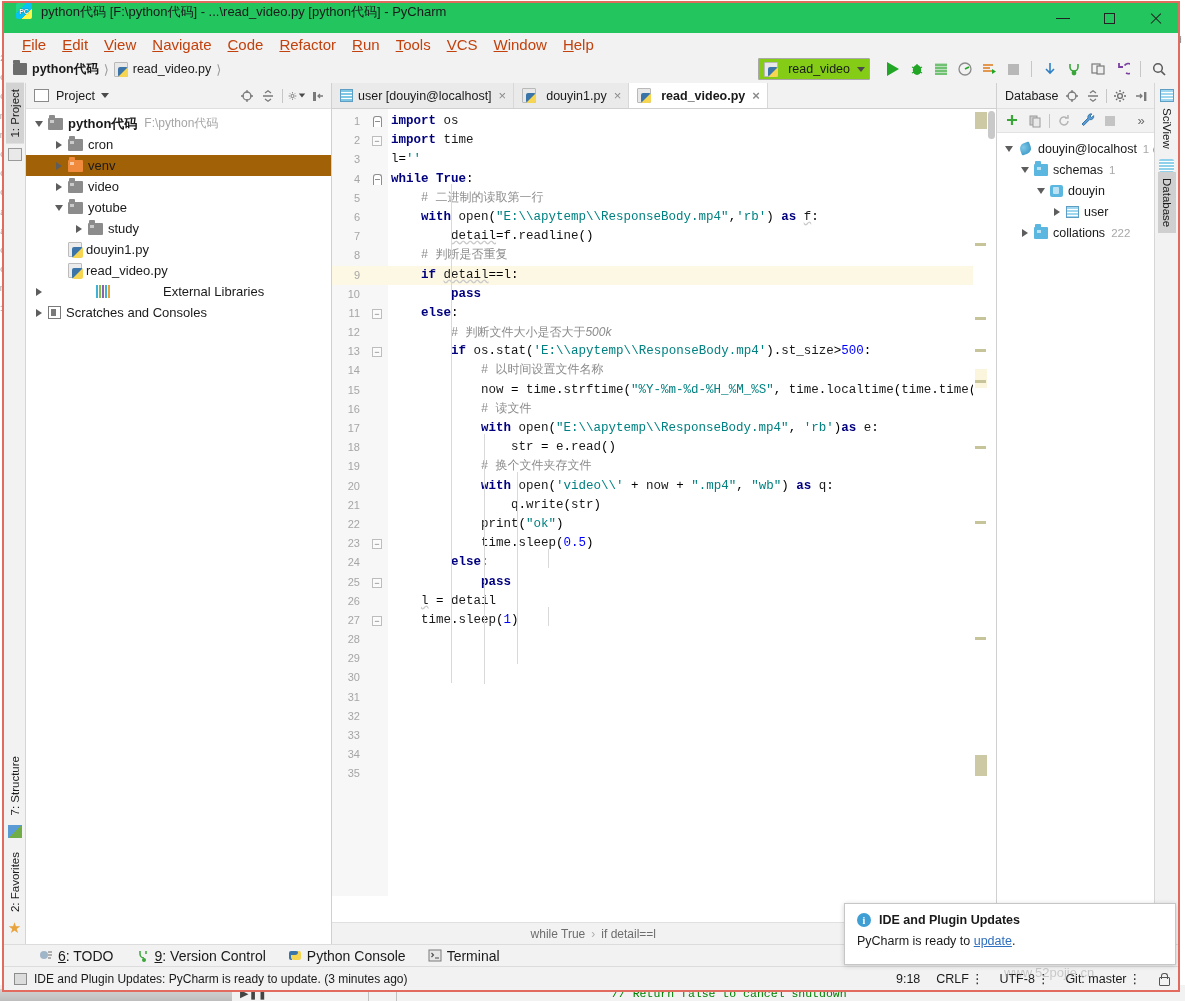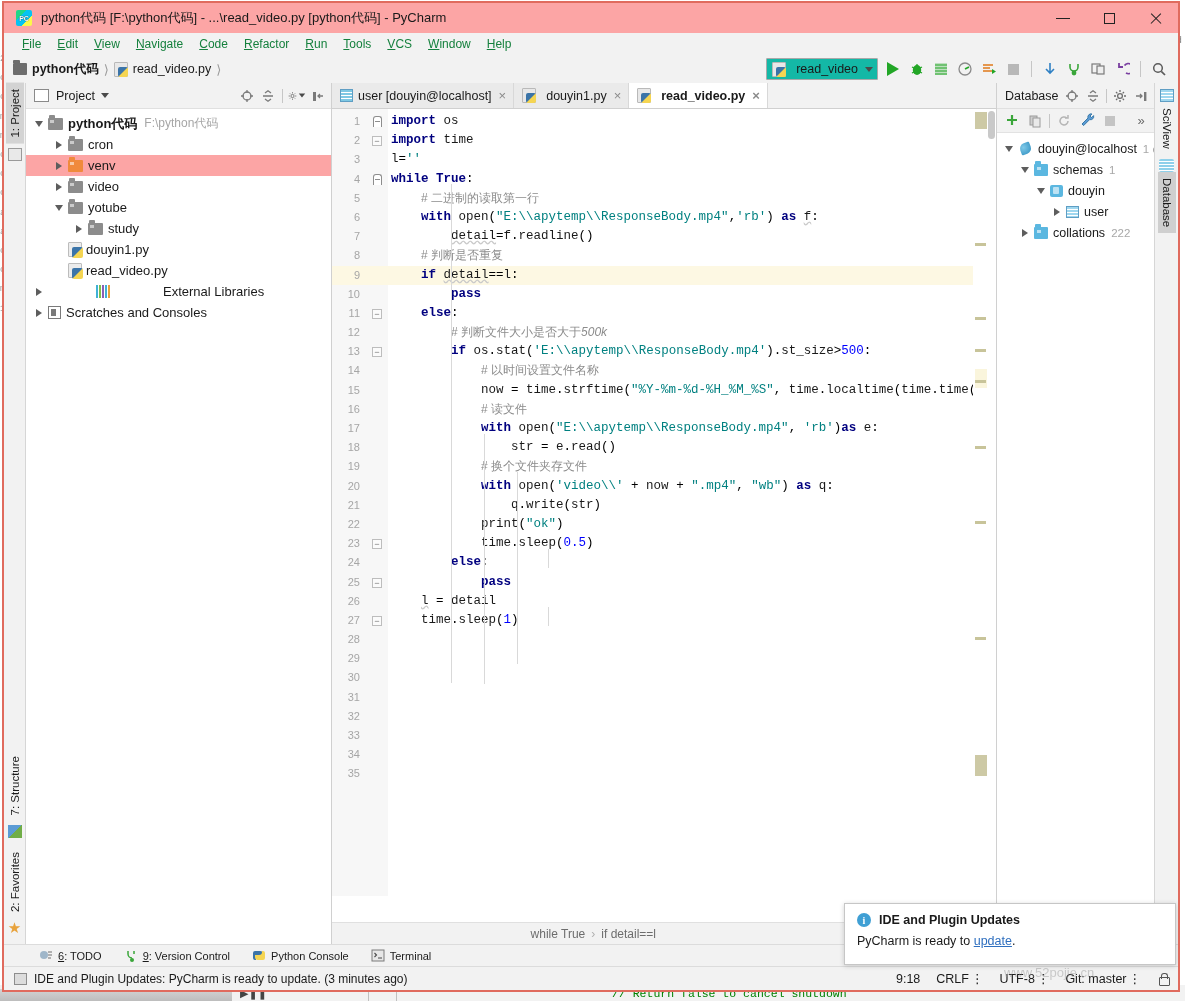--- a/index.html
+++ b/index.html
@@ -57,22 +57,22 @@
     width: 1178px; height: 991px;
     background: #f2f2f2;
     border: 2px solid #e06b5e;
     display: flex; flex-direction: column;
     overflow: hidden;
   }
 
   
   .titlebar {
     height: 30px; flex: 0 0 30px;
-    display: flex; align-items: center;
-    background: #fca5a5;
+    display: flex; align-items: flex-start;
+    background: #22c55e;
     position: relative;
   }
   .pc-logo {
     width: 16px; height: 16px; margin-left: 12px; margin-right: 9px;
     background: linear-gradient(135deg,#21d789 0%,#21d789 32%,#07c3f2 33%,#07c3f2 66%,#fcf84a 67%);
     border-radius: 2px;
     position: relative; flex: 0 0 16px;
   }
   .pc-logo::after {
     content: "PC"; position: absolute; inset: 0;
@@ -93,21 +93,21 @@
   .wc-close::after  { transform: rotate(-45deg); }
 
   
   .menubar {
     height: 22px; flex: 0 0 22px;
     display: flex; align-items: center;
     background: #f2f2f2;
     padding-left: 10px;
   }
   .menuitem {
-    padding: 2px 8px; font-size: 12px; color: #15803d; white-space: nowrap;
+    padding: 2px 8px; font-size: 15px; color: #c2410c; white-space: nowrap;
   }
   .menuitem u { text-decoration: underline; }
 
   
   .navrow {
     height: 28px; flex: 0 0 28px;
     display: flex; align-items: center;
     background: #f2f2f2;
     position: relative;
   }
@@ -127,23 +127,23 @@
     width: 14px; height: 15px; margin-right: 5px; position: relative; flex:0 0 14px;
     background:#e8e8e8; border:1px solid #b9b9b9; border-radius:1px;
   }
   .ico-py::after {
     content:""; position:absolute; right:-1px; bottom:-1px; width:10px; height:10px;
     background: linear-gradient(135deg,#3b74a8 0%,#3b74a8 48%,#f5d552 52%,#f5d552 100%);
     border-radius: 2px;
   }
 
   .runwidget {
-    position: absolute; right: 300px; top: 3px;
+    position: absolute; right: 308px; top: 3px;
     height: 22px; min-width: 102px;
-    border: 1px solid #a9a9a9; background: #14b8a6;
+    border: 1px solid #a9a9a9; background: #84cc16;
     display: flex; align-items: center; padding: 0 4px 0 5px; gap: 5px;
     border-radius: 1px;
   }
   .runwidget .rw-label { font-size: 12.5px; color: #1a1a1a; }
   .chev-down { width:0;height:0;border-left:4px solid transparent;border-right:4px solid transparent;border-top:5px solid #4a4a4a; margin-left:2px;}
 
   .toolbtns { position: absolute; right: 8px; top: 2px; height: 24px; display: flex; align-items: center; gap: 2px; }
   .tb { width: 22px; height: 22px; display: flex; align-items: center; justify-content: center; }
   .tb-sep { width: 1px; height: 16px; background: #c6c6c6; margin: 0 5px; }
   .tri-run { width:0;height:0;border-top:7px solid transparent;border-bottom:7px solid transparent;border-left:12px solid #22a626; }
@@ -177,21 +177,21 @@
     height: 26px; flex: 0 0 26px; background: #f2f2f2;
     display: flex; align-items: center; padding: 0 4px 0 8px;
     border-bottom: 1px solid #e0e0e0;
   }
   .pane-title { font-size: 12.5px; color: #1a1a1a; }
   .pane-icons { margin-left: auto; display: flex; align-items: center; gap: 3px; }
   .pi { width: 18px; height: 18px; display:flex; align-items:center; justify-content:center; color:#5b5b5b; font-size: 12px;}
 
   .tree { padding-top: 4px; font-size: 13px; color: #1a1a1a; overflow: hidden; flex: 1 1 auto;}
   .trow { height: 21px; display: flex; align-items: center; white-space: nowrap; }
-  .trow.sel { background: #fca5a5; }
+  .trow.sel { background: #a16207; }
   .tw { width: 18px; flex:0 0 18px; display:flex; align-items:center; justify-content:center; color:#5d5d5d; font-size: 11px;}
   .arrow-r { width:0;height:0;border-top:4px solid transparent;border-bottom:4px solid transparent;border-left:6px solid #5d5d5d;}
   .arrow-d { width:0;height:0;border-left:4px solid transparent;border-right:4px solid transparent;border-top:6px solid #5d5d5d;}
   .fico {
     width: 15px; height: 12px; flex:0 0 15px; margin-right: 5px; position: relative;
     background: #8c8c8c; border-radius: 1px;
   }
   .fico::before{content:"";position:absolute;left:1px;top:-3px;width:6px;height:3px;background:#8c8c8c;border-radius:1px 1px 0 0;}
   .fico.orange { background:#f08a3c; }
   .fico.orange::before { background:#f08a3c; }
@@ -258,21 +258,21 @@
 
   .codepane {
     flex: 1 1 auto; position: relative; overflow: hidden;
     font-family: "Liberation Mono", monospace; font-size: 12.5px;
     padding-top: 3px; background:#fff;
   }
   .cline { height: 19.2px; line-height: 19.2px; white-space: pre; padding-left: 3px; }
   .cline.hl { background:#fdf8e3; }
   .k  { color:#00007f; font-weight:bold; }
   .s  { color:#008080; }
-  .c  { color:#8c8c8c; font-family:Liberation Sans, sans-serif; font-size:12px;}
+  .c  { color:#8c8c8c; font-family:Liberation Mono, monospace; font-size:12px;}
   .ci { color:#8c8c8c; font-family:"Liberation Sans",sans-serif; font-size:12px; font-style: italic;}
   .n  { color:#0000ff; }
   .d  { color:#1a1a1a; }
   .sq { text-decoration: underline; text-decoration-style: wavy; text-decoration-color:#c9c9c9; }
 
   .indentline {
     position: absolute; width: 1px; background: #d9d9d9;
   }
 
   .markerbar {
@@ -321,21 +321,21 @@
   .bc-spacer { flex: 1 1 auto; }
   .bc { font-size:12px; color:#6d6d6d; }
   .bc-sep { color:#b0b0b0; margin:0 6px; }
 
   
   .bottombar {
     height: 22px; flex: 0 0 22px; background:#f2f2f2;
     display:flex; align-items:center; padding-left: 34px; gap: 22px;
     border-top: 1px solid #dcdcdc;
   }
-  .btool { display:flex; align-items:center; gap:5px; font-size:11px; color:#1a1a1a; white-space:nowrap;}
+  .btool { display:flex; align-items:center; gap:5px; font-size:14px; color:#1a1a1a; white-space:nowrap;}
   .btool u { text-decoration: underline; }
 
   
   .statusbar {
     height: 24px; flex: 0 0 24px; background:#f2f2f2;
     display:flex; align-items:center; padding: 0 8px 0 10px;
     border-top: 1px solid #dcdcdc; position: relative;
   }
   .sb-msgicon{width:13px;height:12px;flex:0 0 13px;margin-right:7px;border:1px solid #8d8d8d;background:#dcdcdc;}
   .sb-msg { font-size:12px; color:#1a1a1a; }

